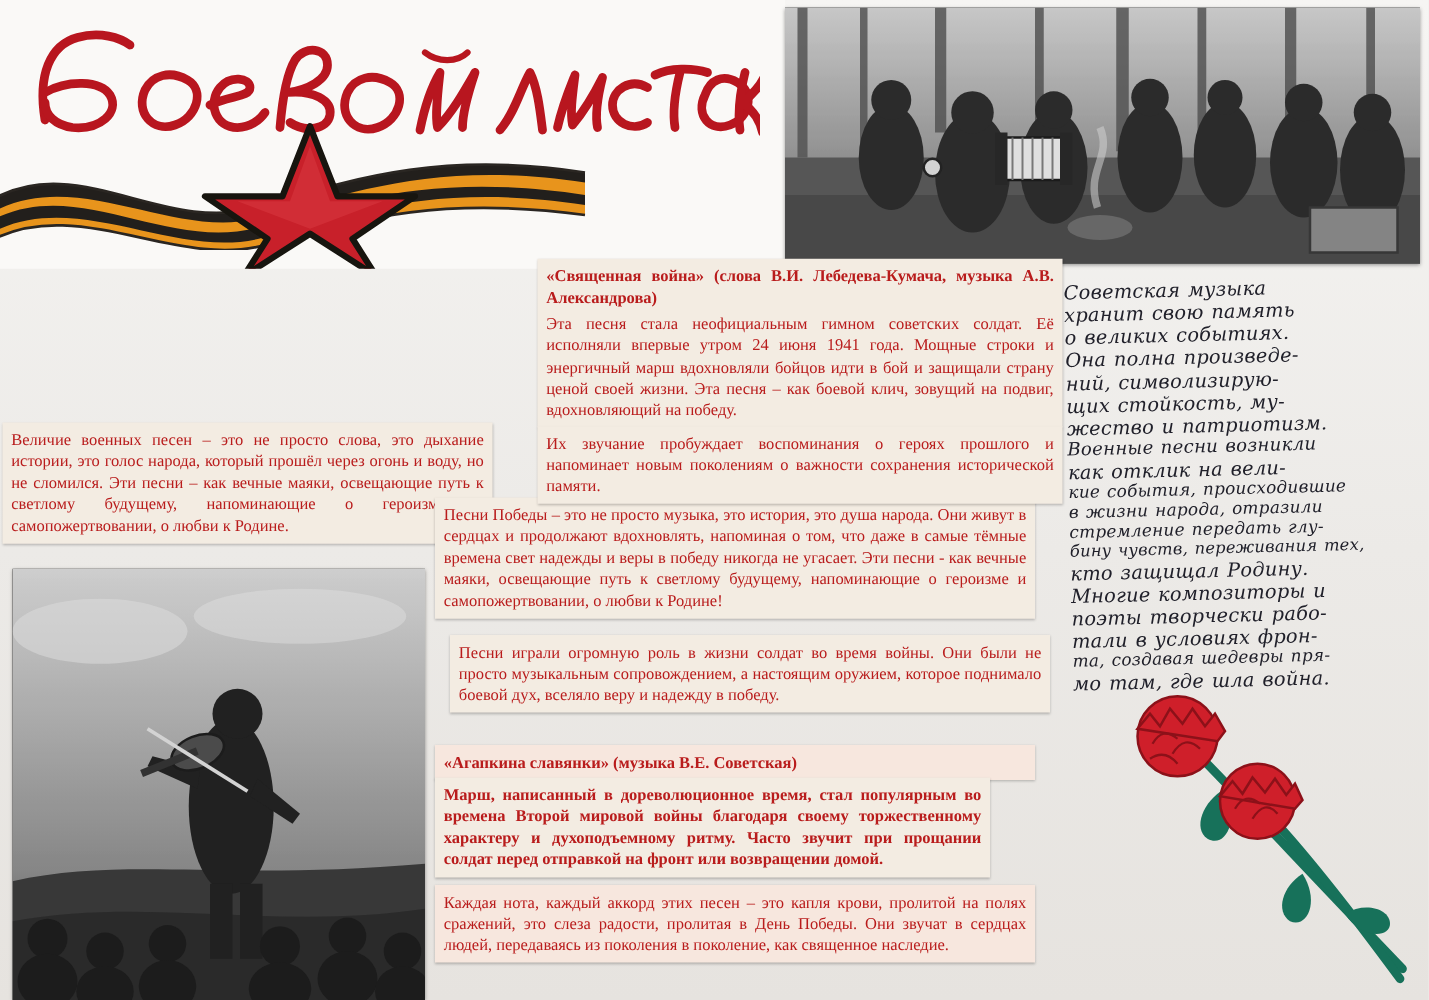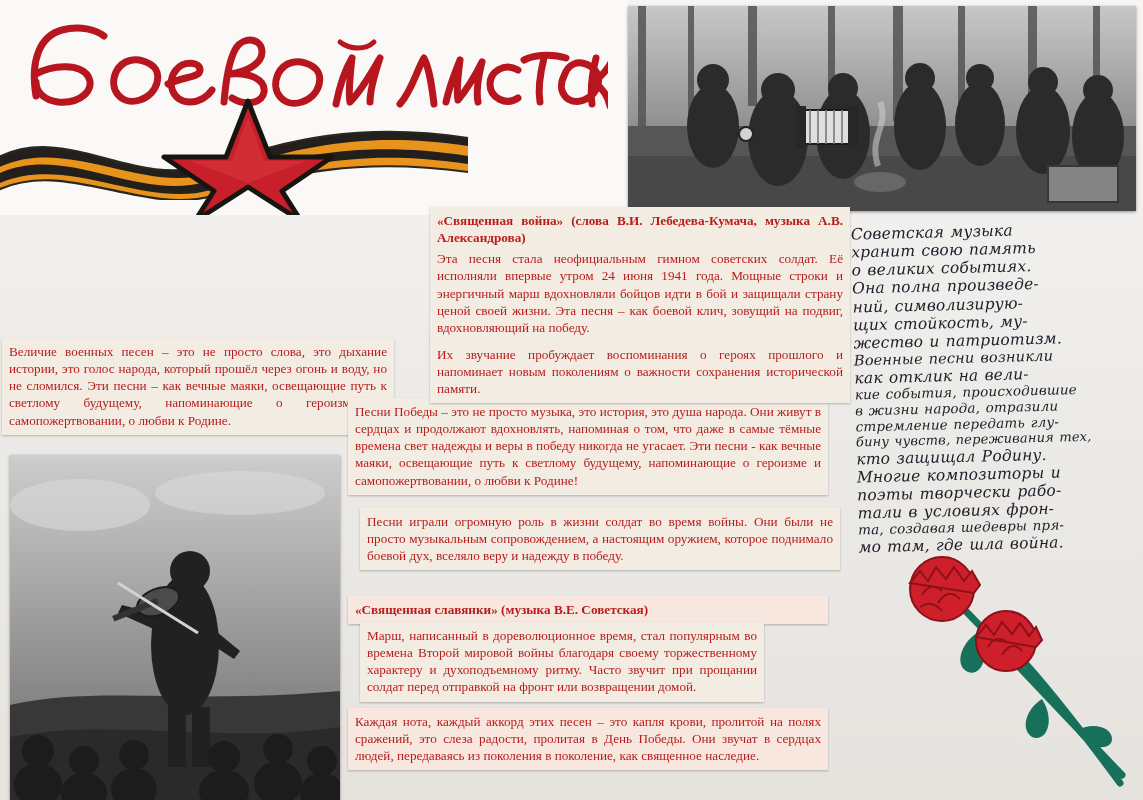--- a/index.html
+++ b/index.html
@@ -214,25 +214,25 @@
   <div class="paper" style="left:430px;top:341px;width:420px;">
     <span>Их звучание пробуждает воспоминания о героях прошлого и напоминает новым поколениям о важности сохранения исторической памяти.</span>
   </div>
 
   <div class="paper" style="left:360px;top:508px;width:480px;">
     <span>Песни играли огромную роль в жизни солдат во время войны. Они были не просто музыкальным сопровождением, а настоящим оружием, которое поднимало боевой дух, вселяло веру и надежду в победу.</span>
   </div>
 
   <div class="paper pinkish" style="left:348px;top:596px;width:480px;">
     <div>
-      <b>«Священная славянки»</b><b> (музыка В.Е. Советская)</b>
+      <b>«Агапкина славянки»</b><b> (музыка В.Е. Советская)</b>
     </div>
   </div>
 
-  <div class="paper" style="left:360px;top:622px;width:404px;">
+  <div class="paper" style="left:348px;top:622px;width:444px;font-weight:bold;">
     <span>Марш, написанный в дореволюционное время, стал популярным во времена Второй мировой войны благодаря своему торжественному характеру и духоподъемному ритму. Часто звучит при прощании солдат перед отправкой на фронт или возвращении домой.</span>
   </div>
 
   <div class="paper pinkish" style="left:348px;top:708px;width:480px;">
     <span>Каждая нота, каждый аккорд этих песен – это капля крови, пролитой на полях сражений, это слеза радости, пролитая в День Победы. Они звучат в сердцах людей, передаваясь из поколения в поколение, как священное наследие.</span>
   </div>
 
   <div class="photo-violin">
     <svg viewBox="0 0 330 345" width="330" height="345">
       <defs>

